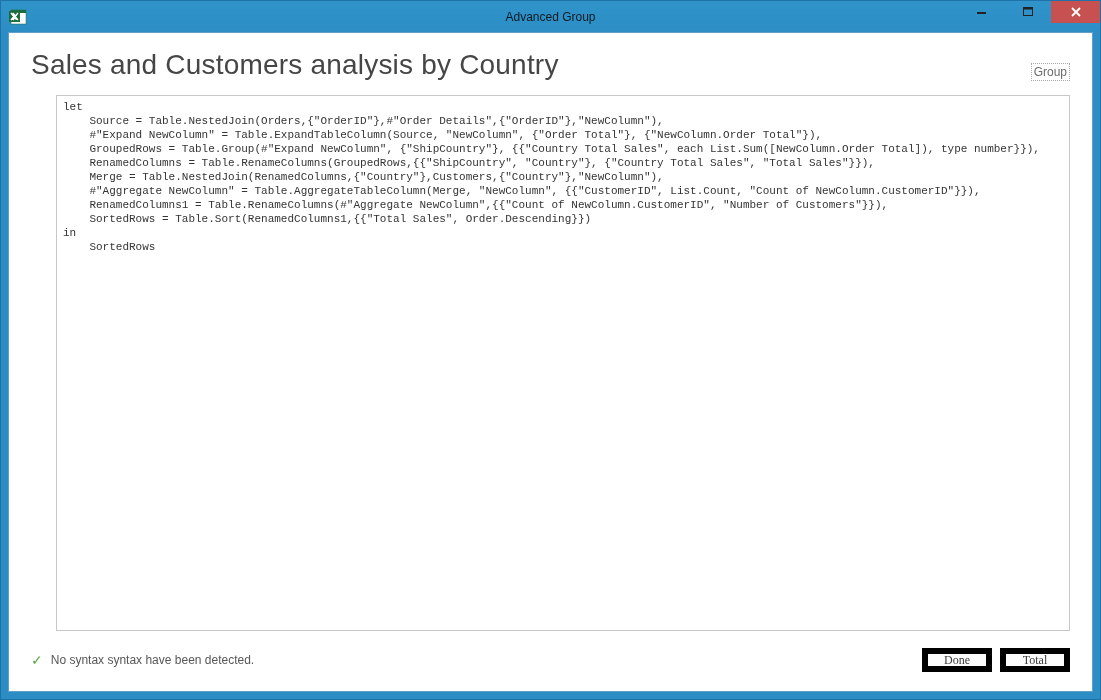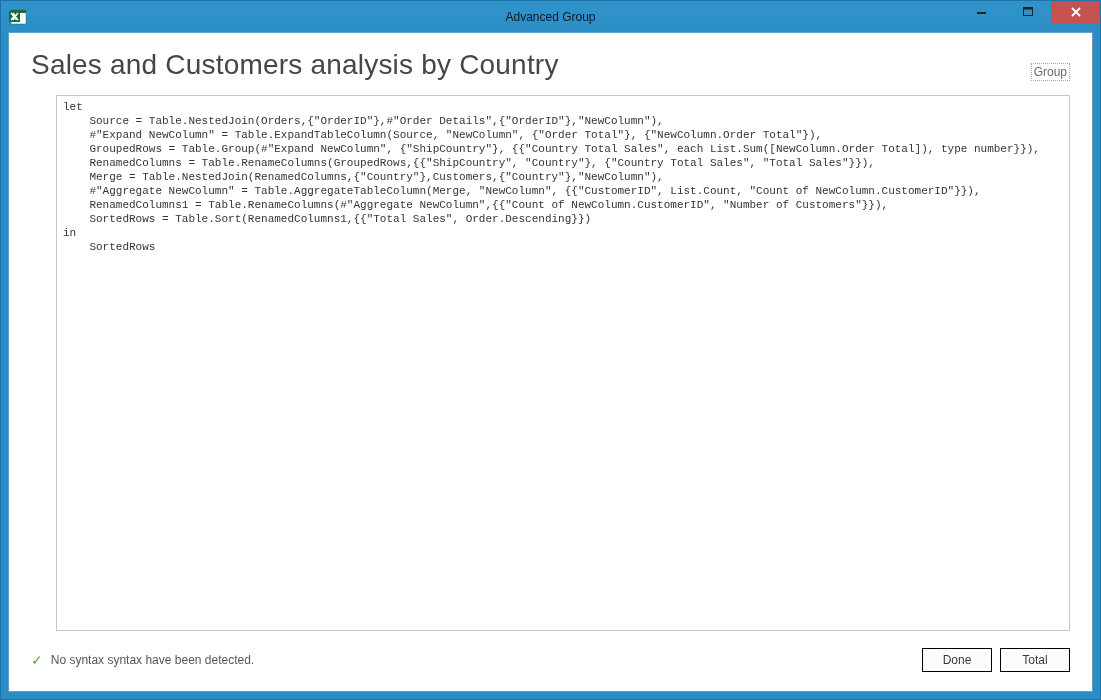--- a/index.html
+++ b/index.html
@@ -127,28 +127,29 @@
     font-size: 14px;
   }
   .buttons {
     display: flex;
     gap: 8px;
   }
   .btn {
     min-width: 70px;
     height: 24px;
     padding: 0 12px;
-    border: 1px solid #000000;
+    border: 6px solid #000000;
     background: #fcfcfc;
     font-size: 12px;
     color: #3a3a3a;
     cursor: pointer;
     display: inline-flex;
     align-items: center;
     justify-content: center;
+    font-family: Liberation Serif, serif;
   }
 </style>
 </head>
 <body>
 
 <div class="window">
   <div class="titlebar">
     <div class="titlebar-icon">
       <svg width="20" height="20" viewBox="0 0 20 20">
         <rect x="2" y="3" width="15" height="14" fill="#ffffff" stroke="#1d6c3d" stroke-width="0.5"></rect>

